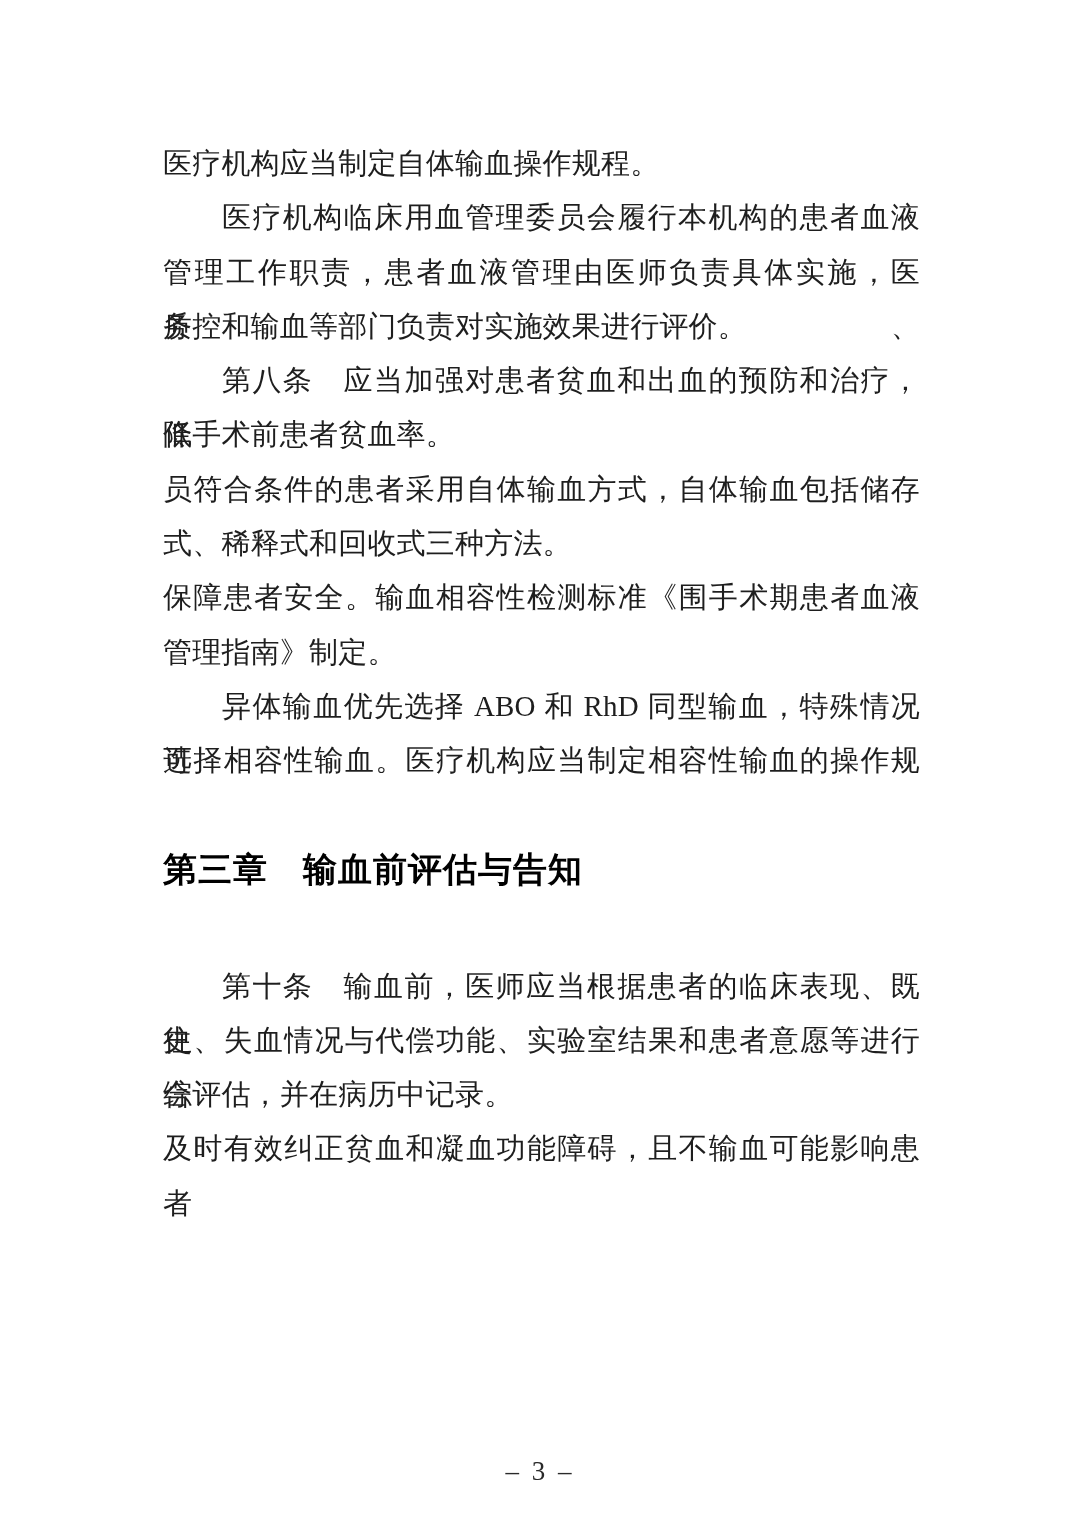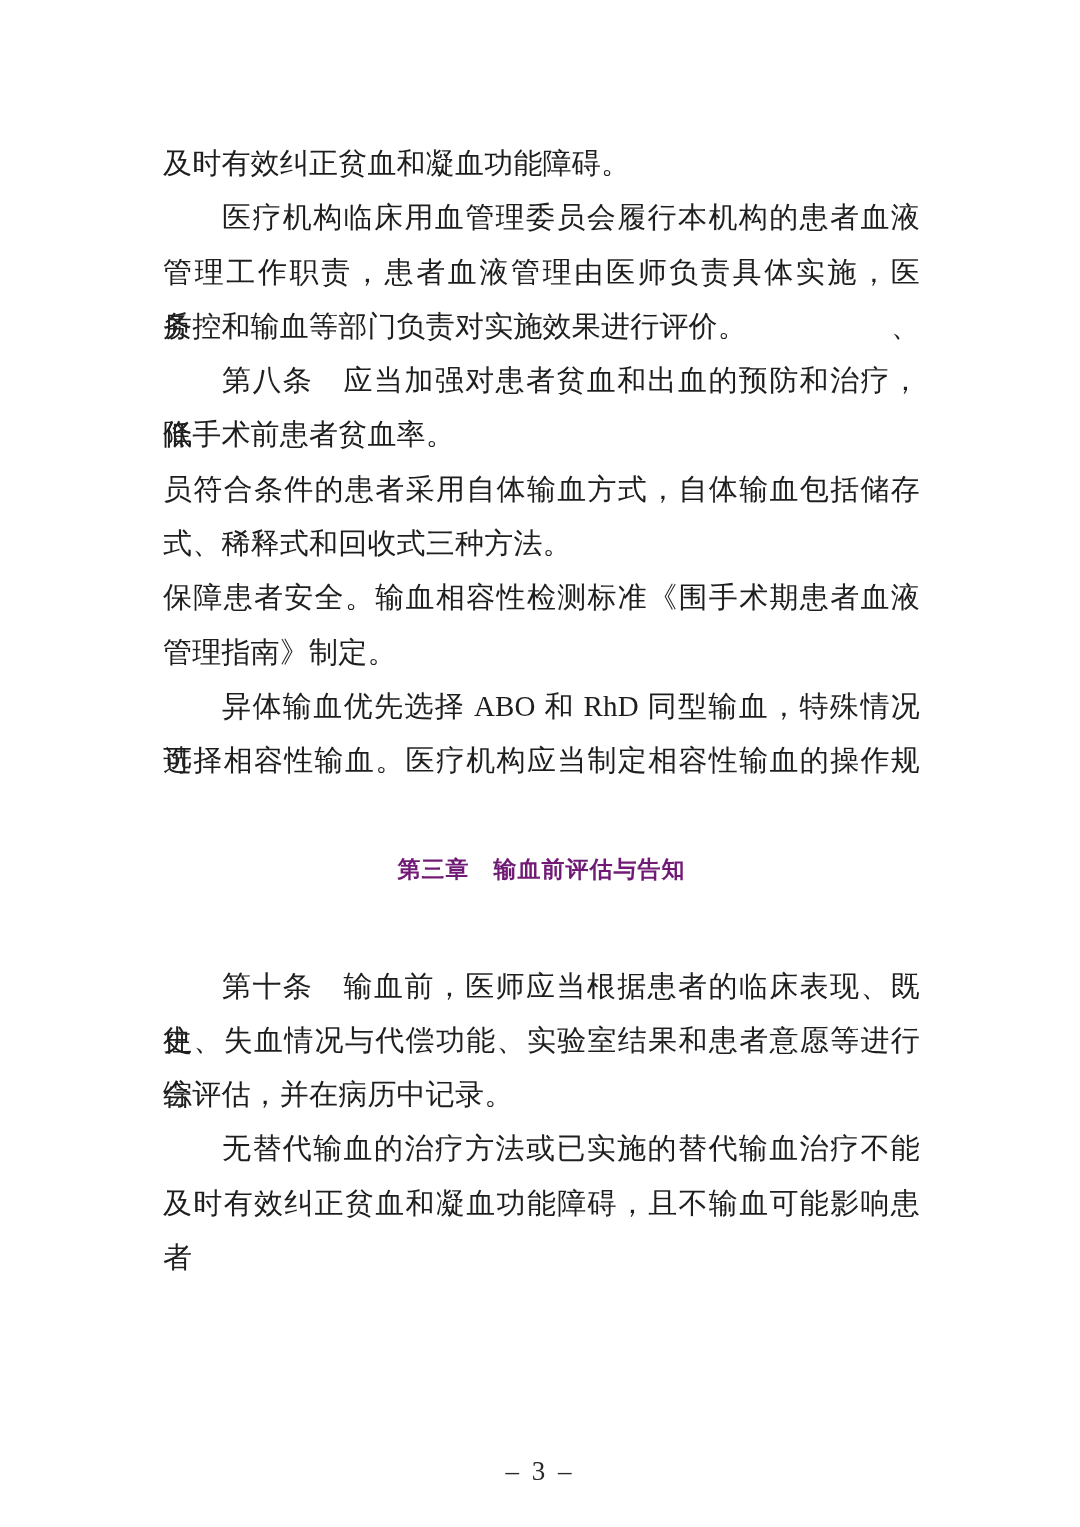--- a/index.html
+++ b/index.html
@@ -29,58 +29,56 @@
   .line.last {
     text-align: left;
     text-align-last: left;
   }
   .line.indent {
     text-indent: 59px;
   }
   .chapter-heading {
     font-family: "Liberation Sans", "DejaVu Sans", sans-serif;
     font-weight: 700;
-    font-size: 23px;
+    font-size: 34px;
     line-height: 54px;
     height: 54px;
-    text-align: center;
     margin-top: 54px;
     margin-bottom: 63px;
-    color: #701a75;
+    color: #000000;
     letter-spacing: 1px;
   }
   .page-number {
     position: absolute;
     top: 1456px;
     left: 0;
     width: 100%;
     text-align: center;
     font-size: 27px;
     letter-spacing: 3px;
     color: #2a2a2a;
   }
 </style>
 </head>
 <body>
 
 <div class="page">
   <div class="doc-body">
-      <div class="line last">及时有效纠正贫血和凝血功能障碍。</div>
+      <div class="line last">医疗机构应当制定自体输血操作规程。</div>
       <div class="line indent">医疗机构临床用血管理委员会履行本机构的患者血液</div>
       <div class="line">管理工作职责，患者血液管理由医师负责具体实施，医务、</div>
       <div class="line last">质控和输血等部门负责对实施效果进行评价。</div>
       <div class="line indent">第八条　应当加强对患者贫血和出血的预防和治疗，降</div>
       <div class="line last">低手术前患者贫血率。</div>
       <div class="line">员符合条件的患者采用自体输血方式，自体输血包括储存</div>
       <div class="line last">式、稀释式和回收式三种方法。</div>
       <div class="line">保障患者安全。输血相容性检测标准《围手术期患者血液</div>
       <div class="line last">管理指南》制定。</div>
       <div class="line indent">异体输血优先选择 ABO 和 RhD 同型输血，特殊情况可</div>
       <div class="line">选择相容性输血。医疗机构应当制定相容性输血的操作规</div>
       <div class="chapter-heading">第三章　输血前评估与告知</div>
       <div class="line indent">第十条　输血前，医师应当根据患者的临床表现、既往</div>
       <div class="line">史、失血情况与代偿功能、实验室结果和患者意愿等进行综</div>
       <div class="line last">合评估，并在病历中记录。</div>
-      <div class="line indent">无替代输血的治疗方法或已实施的替代输血治疗不能</div>
       <div class="line">及时有效纠正贫血和凝血功能障碍，且不输血可能影响患者</div>
     </div>
   <div class="page-number">– 3 –</div>
 </div>
 
 </body></html>

